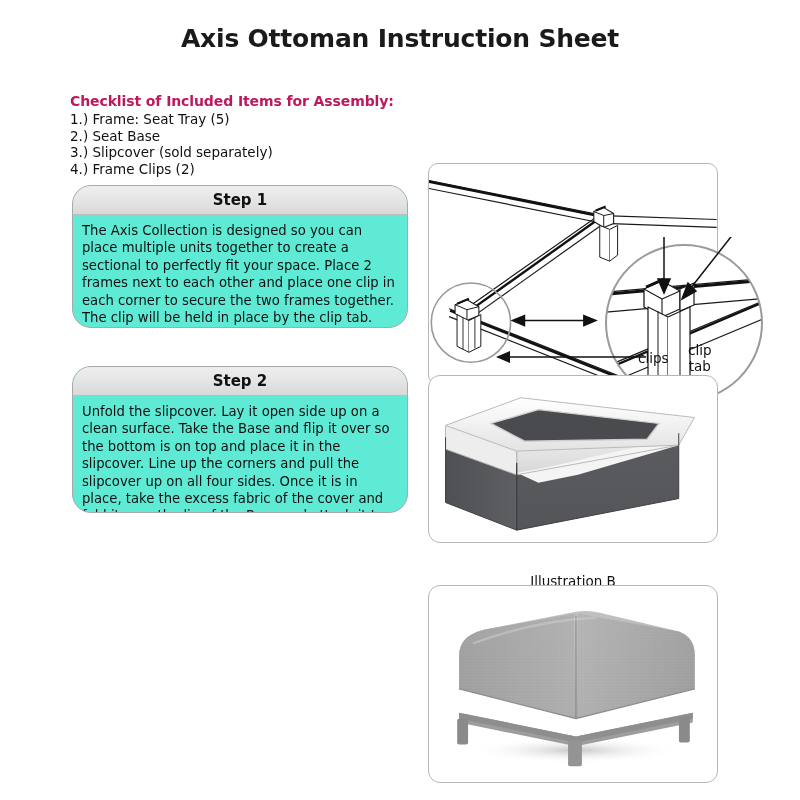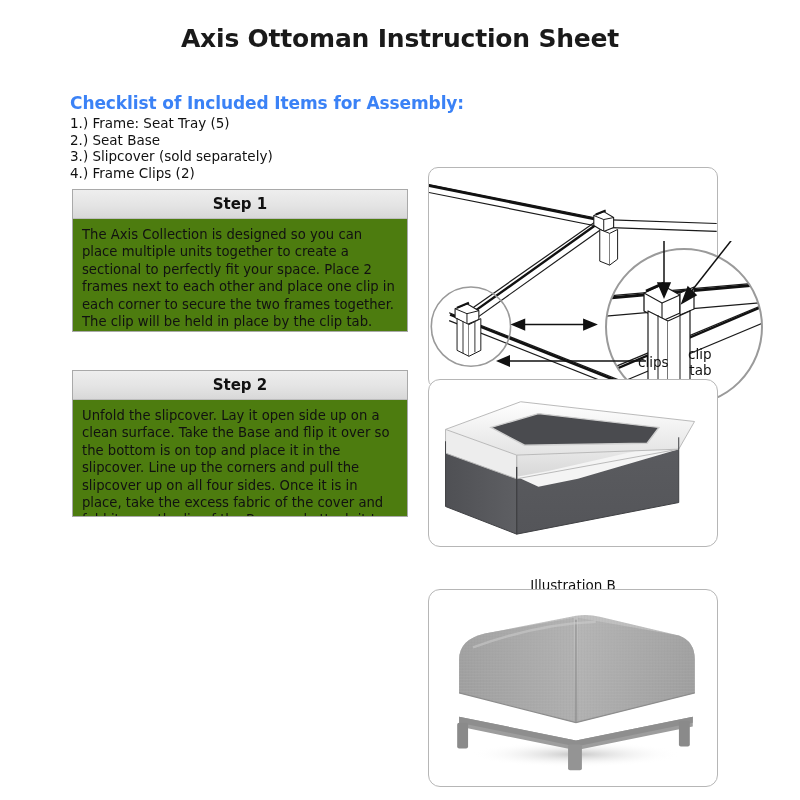--- a/index.html
+++ b/index.html
@@ -25,23 +25,23 @@
     margin: 24px 0 4px 0;
     padding: 0 40px;
     color: #1a1a1a;
   }
 
   .checklist {
     margin: 12px 0 0 0;
     padding: 0 0 0 70px;
   }
   .checklist-heading {
-    font-size: 17px;
+    font-size: 14px;
     font-weight: bold;
-    color: #3b82f6;
+    color: #be185d;
     margin-bottom: 2px;
     letter-spacing: -0.1px;
     margin-top: 40px;
   }
   .checklist-list {
     list-style: none;
     margin: 0;
     padding: 0;
   }
   .checklist-list li {
@@ -56,22 +56,22 @@
     width: 800px;
     height: 640px;
   }
 
   .step-box {
     position: absolute;
     left: 72px;
     width: 336px;
     box-sizing: border-box;
     border: 1px solid #a9a9a9;
-    border-radius: 0;
-    background: #4d7c0f;
+    border-radius: 19px;
+    background: #5eead4;
     overflow: hidden;
   }
   .step-header {
     text-align: center;
     font-size: 15px;
     font-weight: bold;
     padding: 5px 0 5px 0;
     color: #111;
     background: linear-gradient(to bottom, #eeeeee 0%, #e4e4e4 55%, #d8d8d8 100%);
     border-bottom: 1px solid #bdbdbd;
@@ -124,21 +124,21 @@
   #caption-b { top: 372px; }
 
   .illus-svg { display: block; width: 100%; height: 100%; }
 
   
   .callout-label {
     position: absolute;
     font-size: 13.5px;
     line-height: 15.5px;
     color: #111;
-    text-align: right;
+    text-align: center;
     white-space: pre-line;
   }
   #label-clips    { left: 638px; top: 174px; }
   #label-clip-tab { left: 688px; top: 166px; }
 </style>
 </head>
 <body>
 
 <div class="sheet-title">Axis Ottoman Instruction Sheet</div>
 

